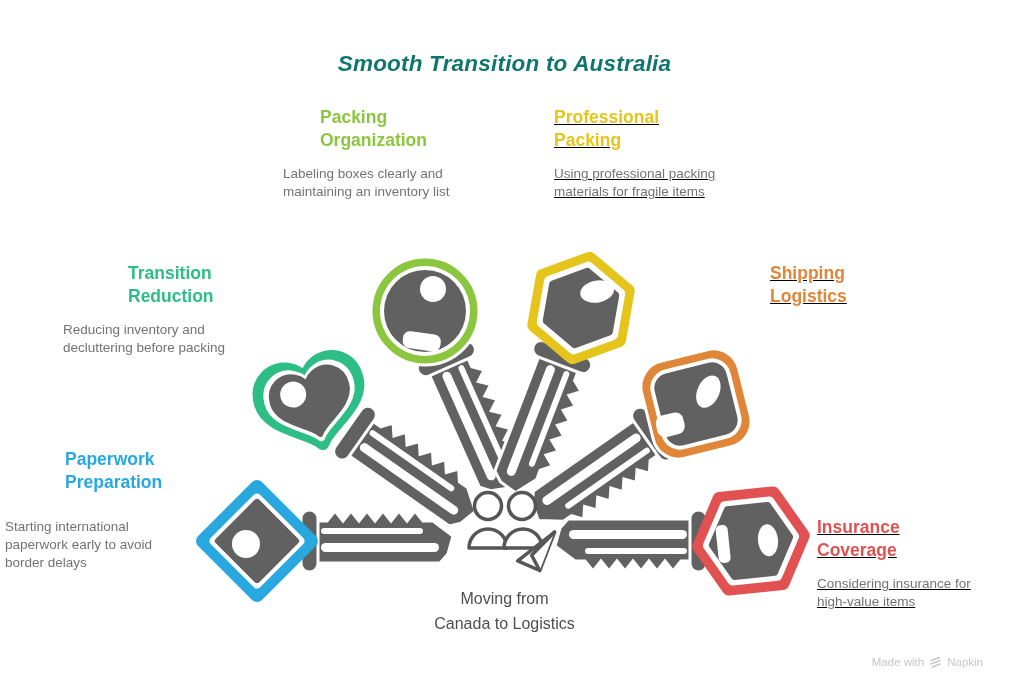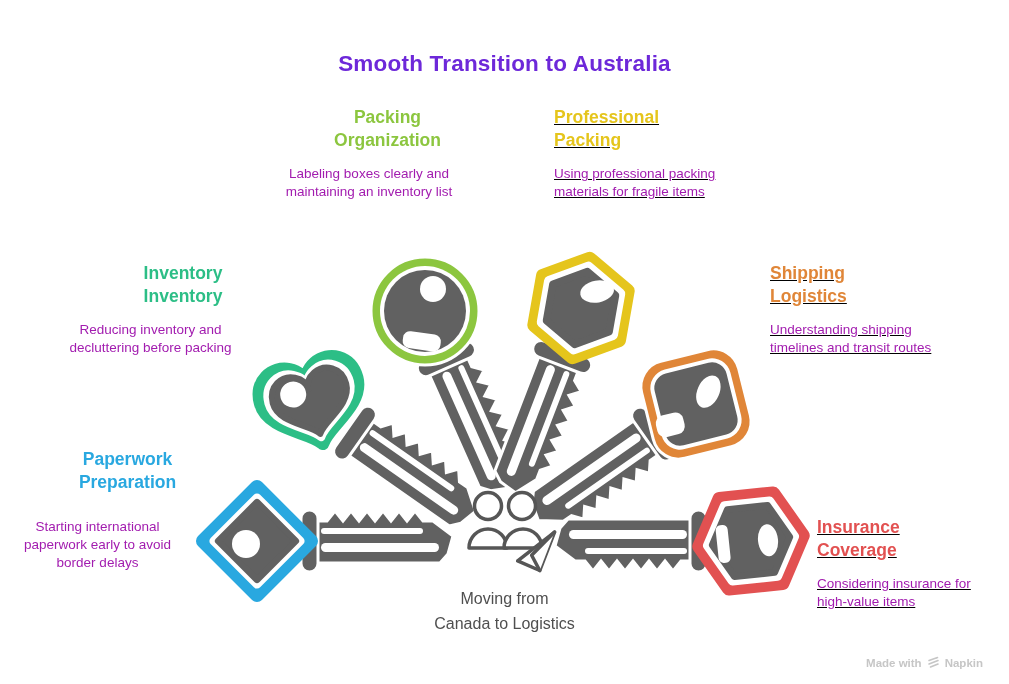--- a/index.html
+++ b/index.html
@@ -2,47 +2,47 @@
 <html style="--key-gray: #616161;"><head>
 <meta charset="utf-8">
 <style>
   html,body{margin:0;padding:0;background:#fff;}
   .canvas{position:relative;width:1009px;height:684px;background:#fff;overflow:hidden;
           font-family:"Liberation Sans",sans-serif;}
   .page-title{position:absolute;top:51px;left:0;right:0;text-align:center;
               font-size:22.5px;font-weight:bold;letter-spacing:.2px;}
   .item{position:absolute;}
   .item .item-label{font-size:17.5px;font-weight:bold;line-height:1.32;}
-  .item .item-desc{font-size:13.5px;line-height:1.34;color:#a21caf;margin-top:13px;}
-  .align-right{text-align:center;}
+  .item .item-desc{font-size:13.5px;line-height:1.34;color:#737373;margin-top:13px;}
+  .align-right{text-align:left;}
   .align-right .item-label{margin-left:auto;}
   .align-left{text-align:left;text-decoration:underline;}
   #it0{top:106px;right:554px;width:172px;}  #it0 .item-label{max-width:135px;}
   #it1{top:106px;left:554px;width:170px;}   #it1 .item-label{max-width:130px;}
   #it2{top:262px;right:771px;width:175px;}  #it2 .item-label{max-width:110px;}
   #it3{top:262px;left:770px;width:185px;}   #it3 .item-label{max-width:100px;}
   #it4{top:448px;right:819px;width:185px;}  #it4 .item-label{max-width:125px;}
   #it4 .item-desc{margin-top:24px;}
   #it5{top:472px;left:817px;width:165px;}   #it5 .item-label{max-width:105px;margin-top:44px;}
   .center-caption{position:absolute;top:587px;left:0;right:0;text-align:center;
                   font-size:16px;line-height:1.55;}
-  .made-with{position:absolute;right:26px;bottom:15px;display:flex;align-items:center;
-             gap:5px;font-size:11.5px;font-weight:bold;}
+  .made-with{position:absolute;right:26px;bottom:15px;display:flex;align-items:flex-start;
+             gap:5px;font-size:11.5px;}
   svg.art{position:absolute;left:0;top:0;}
   .kgray{fill:var(--key-gray,#616161);}
   .kout{stroke:#ffffff;stroke-width:3;}
   .kwhite{fill:#ffffff;}
   .rj{stroke-linejoin:round;}
 </style>
 </head>
 <body>
 
 <div class="canvas">
 
-  <div class="page-title" style="color: #6d28d9;">Smooth Transition to Australia</div>
+  <div class="page-title" style="color: #0f766e; font-style: italic;">Smooth Transition to Australia</div>
 
   <svg class="art" width="1009" height="684" viewBox="0 0 1009 684" xmlns="http://www.w3.org/2000/svg" xmlns:xlink="http://www.w3.org/1999/xlink">
     <defs>
       <g id="key-shaft">
         <path class="kgray kout" d="M44,-20 H70 L78,-30 L86,-20 L94,-30 L102,-20 L110,-30 L118,-20 L126,-30 L134,-20 L142,-30 L150,-20 L158,-30 L166,-20 H176 L196,-5 L191,13 L183,22 H44 Z"></path>
         <rect class="kgray kout" x="44" y="-31" width="17" height="62" rx="8.5"></rect>
         <rect class="kwhite" x="64" y="-13" width="102" height="6" rx="3"></rect>
         <rect class="kwhite" x="64" y="2" width="118" height="9" rx="4.5"></rect>
       </g>
     </defs>
@@ -126,27 +126,26 @@
     <div class="item-label" style="color: rgb(140, 198, 63);">Packing Organization</div>
     <div class="item-desc">Labeling boxes clearly and maintaining an inventory list</div>
   </div>
 
   <div class="item align-left" id="it1">
     <div class="item-label" style="color: rgb(229, 197, 28);">Professional Packing</div>
     <div class="item-desc">Using professional packing materials for fragile items</div>
   </div>
 
   <div class="item align-right" id="it2">
-    <div class="item-label" style="color: rgb(44, 190, 134);">Inventory Inventory</div>
+    <div class="item-label" style="color: rgb(44, 190, 134);">Transition Reduction</div>
     <div class="item-desc">Reducing inventory and decluttering before packing</div>
   </div>
 
   <div class="item align-left" id="it3">
     <div class="item-label" style="color: rgb(224, 134, 56);">Shipping Logistics</div>
-    <div class="item-desc">Understanding shipping timelines and transit routes</div>
   </div>
 
   <div class="item align-right" id="it4">
     <div class="item-label" style="color: rgb(41, 168, 224);">Paperwork Preparation</div>
     <div class="item-desc">Starting international paperwork early to avoid border delays</div>
   </div>
 
   <div class="item align-left" id="it5">
     <div class="item-label" style="color: rgb(226, 81, 81);">Insurance Coverage</div>
     <div class="item-desc">Considering insurance for high-value items</div>

